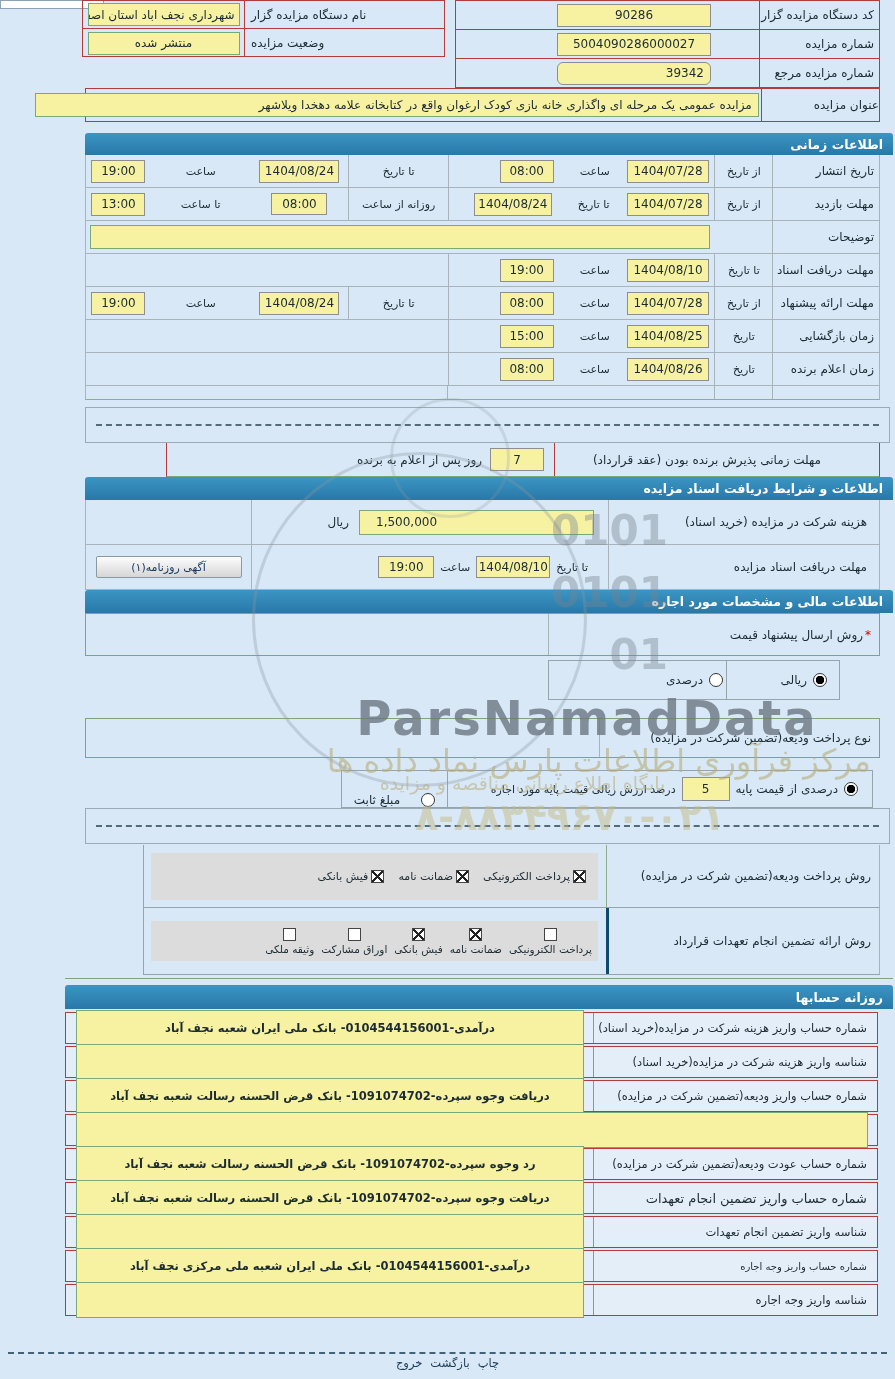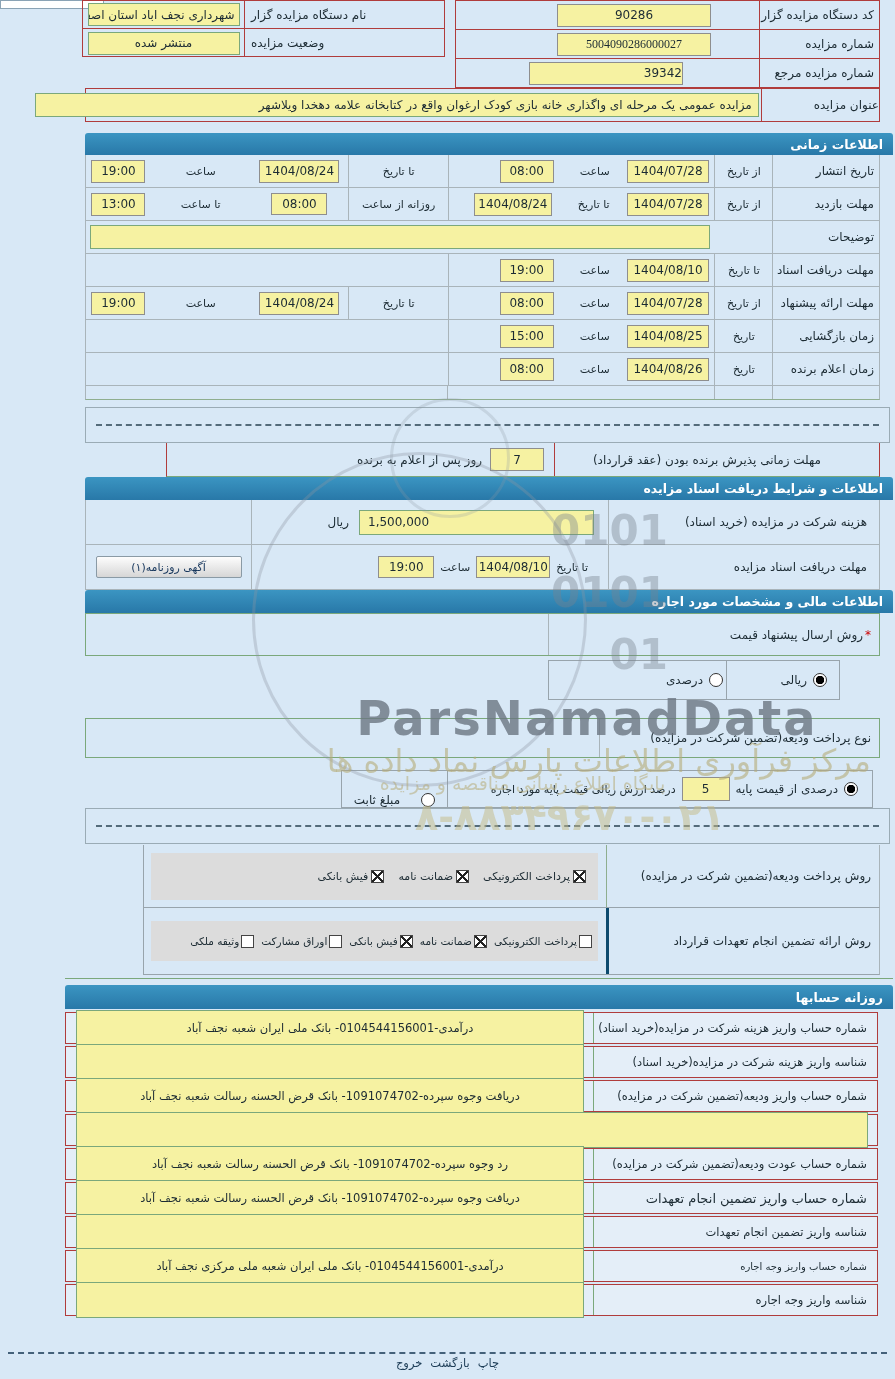--- a/index.html
+++ b/index.html
@@ -55,32 +55,32 @@
          border-radius: 2px; font-size: 11px; color: #16365c; display: flex; align-items: center; justify-content: center; }
   
   .radio { width: 14px; height: 14px; border: 1px solid #333; border-radius: 50%; background: #fff; flex: none; }
   .radio.selected { background: radial-gradient(circle, #000 0 4px, #fff 4.5px); }
   .cb { width: 13px; height: 13px; border: 1px solid #444; background: #fff; flex: none;
         background-image: none; }
   .cb.checked { background-image:
         linear-gradient(45deg, transparent 44%, #222 44%, #222 56%, transparent 56%),
         linear-gradient(135deg, transparent 44%, #222 44%, #222 56%, transparent 56%); }
   .cbitem { display: flex; align-items: center; gap: 3px; margin-left: 14px; }
-  .cbitem2 { display: flex; align-items: center; gap: 2px; margin-left: 7px; }
+  .cbitem2 { display: flex; align-items: center; gap: 2px; margin-left: 7px; flex-direction: column; }
   .band { background: #dcdcdc; display: flex; align-items: center; direction: rtl; }
   
   .dashbox { position: absolute; left: 85px; width: 805px; height: 36px; border: 1px solid #9aabb5; }
   .dashline { border-top: 2px dashed #546b7a; margin: 16px 10px 0 10px; }
   
   .acct-row { display: flex; height: 32px; margin-bottom: 2px; border: 1px solid #b03c3c; background: #e4eef8; }
   .acct-lbl { width: 284px; border-left: 1px solid #7ba87b; padding-right: 10px; }
   .acct-val { flex: 1; display: flex; align-items: center; }
   .acct-input { flex: 1; height: 36px; margin: 0 9px 0 10px; background: #f6f2a2; border: 1px solid #7ba87b;
                 font-size: 11.5px; color: #1c2b33; display: flex; align-items: center; justify-content: center;
-                overflow: hidden; white-space: nowrap; }
+                overflow: hidden; white-space: nowrap; font-weight: bold; }
   
   .wm { position: absolute; z-index: 6; pointer-events: none; }
   .footer-links { position: absolute; left: 0; top: 1356px; width: 895px; display: flex; justify-content: center;
                   gap: 8px; font-size: 11.5px; color: #1d3d57; }
   .red { color: #c00; }
 </style>
 </head>
 <body>
 
 <div id="screen">
@@ -93,30 +93,30 @@
           <span class="lbl">کد دستگاه مزایده گزار</span>
         </div>
       <div class="cell" style="flex:1;">
         <div class="date-input" style="width:154px;height:23px;margin-right:48px;">90286</div>
       </div>
     </div>
     <div class="toprow" style="border-bottom:1px solid #b03c3c;">
       <div class="cell top-lbl" style="width:120px;">
           <span class="lbl">شماره مزایده</span>
         </div>
-      <div class="cell" style="flex:1;font-family:Liberation Serif, serif;">
+      <div class="cell" style="flex:1;">
         <div class="date-input" style="width:154px;height:23px;margin-right:48px;">5004090286000027</div>
       </div>
     </div>
     <div class="toprow" style="height:28px;">
       <div class="cell top-lbl" style="width:120px;">
           <span class="lbl">شماره مزایده مرجع</span>
         </div>
       <div class="cell" style="flex:1;">
-        <div class="date-input" style="width:154px;height:23px;margin-right:76px;justify-content:flex-start;">39342</div>
+        <div class="date-input" style="width:154px;height:23px;margin-right:48px;justify-content:flex-start;padding-right:6px;border-radius:6px;">39342</div>
       </div>
     </div>
   </div>
 
   <div class="abs red-box" style="left:82px;top:0;width:363px;height:57px;">
     <div class="toprow" style="height:28px;border-bottom:1px solid #b03c3c;">
       <div class="cell top-lbl" style="width:200px;justify-content:flex-end;padding-left:6px;">
           <span class="lbl">نام دستگاه مزایده گزار</span>
         </div>
       <div class="cell" style="flex:1;justify-content:center;">
@@ -322,21 +322,21 @@
   </div>
 
   <div class="bar" style="left:85px;top:477px;width:808px;">اطلاعات و شرایط دریافت اسناد مزایده</div>
 
   <div class="docsbox">
     <div class="drow">
       <div class="cell dl">
           <span class="lbl">هزینه شرکت در مزایده (خرید اسناد)</span>
         </div>
       <div class="cell dv" style="gap:10px;">
-        <div class="yellow-input" style="width:235px;height:25px;margin-right:14px;justify-content:flex-end;padding-left:8px;">1,500,000</div>
+        <div class="yellow-input" style="width:235px;height:25px;margin-right:14px;justify-content:flex-end;padding-left:16px;">1,500,000</div>
         <span class="lbl">ریال</span>
       </div>
       <div class="cell de"></div>
     </div>
     <div class="drow">
       <div class="cell dl">
           <span class="lbl">مهلت دریافت اسناد مزایده</span>
         </div>
       <div class="cell dv" style="padding-right:20px;gap:6px;">
         <span class="lbl s11">تا تاریخ</span>

